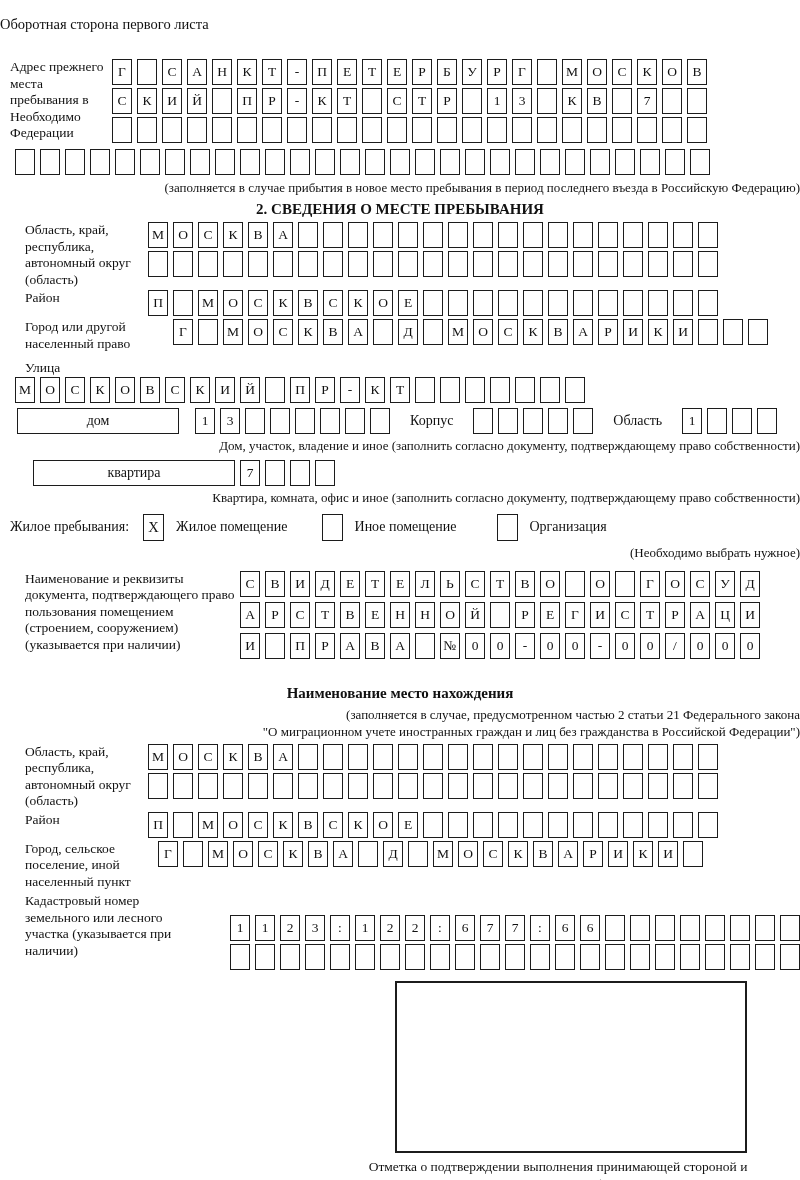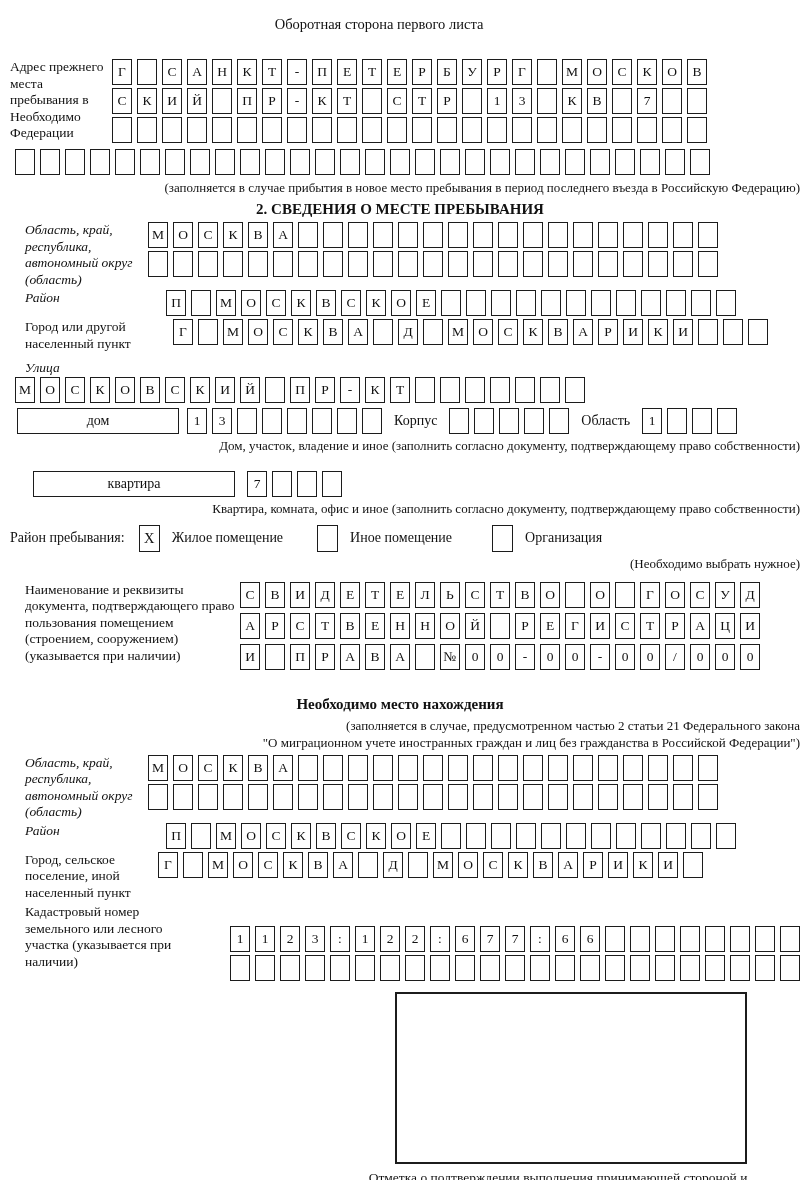--- a/index.html
+++ b/index.html
@@ -1,20 +1,20 @@
 <!DOCTYPE html>
 <html><head>
 <meta charset="utf-8">
 <style>
   html,body{margin:0;padding:0;background:#ffffff;}
   body{width:800px;height:1180px;overflow:hidden;
        font-family:"Liberation Serif","DejaVu Serif",serif;color:#111;}
   .page{position:relative;width:800px;height:1180px;padding:0;box-sizing:border-box;}
 
-  .hdr-note{padding:16px 48px 0 6px;text-align:center;font-size:14.5px;}
+  .hdr-note{padding:16px 48px 0 0;text-align:left;font-size:14.5px;}
 
   .frow{display:flex;align-items:flex-start;margin-left:15px;}
   .lbl{font-size:13.5px;line-height:16.5px;margin-left:10px;box-sizing:border-box;}
 
   .boxes{display:flex;column-gap:5px;row-gap:3px;}
   .cell{flex:0 0 18px;width:18px;height:24px;border:1.6px solid #1c1c1c;
         display:inline-flex;align-items:center;justify-content:center;
         font-size:13.5px;background:#fff;}
   .vgap{margin-bottom:3px;}
 
@@ -26,35 +26,35 @@
 
   
   .s1{display:flex;margin-top:26px;}
   .s1 .lbl{width:95px;}
   .s1rows{margin-left:7px;}
   .fullrow{margin-left:15px;margin-top:3px;}
   .s1cap{margin-top:4px;}
 
   .h2{margin-top:5px;font-family:Liberation Serif, serif;}
 
-  .o-lbl{width:123px;font-style:italic;}
+  .o-lbl{width:123px;}
   .g-lbl{width:148px;}
   .fg-lbl{width:133px;}
   .k-lbl{width:180px;}
   .doc-lbl{width:215px;}
 
   .blockrows .boxes{margin-bottom:3px;}
   .oblast{margin-top:4px;min-height:66px;}
-  .row-r{margin-top:2px;gap:18px;}
+  .row-r{margin-top:2px;}
   .gorod{margin-top:3px;min-height:32px;}
   .ulitsa{margin-top:8px;flex-direction:column;}
 
-  .domrow{display:flex;align-items:center;margin-left:17px;margin-top:5px;column-gap:8px;}
+  .domrow{display:flex;align-items:center;margin-left:17px;margin-top:5px;column-gap:16px;}
   .inl-lbl{font-size:14px;white-space:nowrap;padding:0 4px;}
-  .kvrow{display:flex;align-items:center;margin-left:15px;margin-top:17px;column-gap:12px;padding-left:18px;}
+  .kvrow{display:flex;align-items:center;margin-left:15px;margin-top:6px;column-gap:5px;padding-left:18px;}
   .capline{margin-top:3px;}
 
   .mestorow{display:flex;align-items:center;margin-left:10px;margin-top:8px;}
   .chk{flex:0 0 19px;width:19px;height:25px;border:1.6px solid #1c1c1c;
        display:inline-flex;align-items:center;justify-content:center;font-size:14.5px;}
   .opt{display:flex;align-items:center;}
   .opt .olbl{font-size:14px;margin:0 0 0 12px;}
   .mlbl{font-size:14px;margin-right:14px;} .gap2{width:34px;} .gap3{width:40px;}
 
   .docblock{margin-top:10px;min-height:100px;}
@@ -271,21 +271,21 @@
         <span class="cell"></span>
         <span class="cell"></span>
         <span class="cell"></span>
         <span class="cell"></span>
         <span class="cell"></span>
         <span class="cell"></span>
       </div>
   </div>
 
   <div class="frow gorod">
-    <div class="lbl g-lbl">Город или другой населенный пункт</div>
+    <div class="lbl g-lbl">Город или другой населенный право</div>
     <div class="boxes">
         <span class="cell">Г</span>
         <span class="cell"></span>
         <span class="cell">М</span>
         <span class="cell">О</span>
         <span class="cell">С</span>
         <span class="cell">К</span>
         <span class="cell">В</span>
         <span class="cell">А</span>
         <span class="cell"></span>
@@ -371,21 +371,21 @@
     <div class="boxes">
         <span class="cell">7</span>
         <span class="cell"></span>
         <span class="cell"></span>
         <span class="cell"></span>
       </div>
   </div>
   <div class="caption capline">Квартира, комната, офис и иное (заполнить согласно документу, подтверждающему право собственности)</div>
 
   <div class="mestorow">
-    <div class="mlbl">Район пребывания:</div>
+    <div class="mlbl">Жилое пребывания:</div>
     <div class="opt">
       <span class="chk">X</span>
       <span class="olbl">Жилое помещение</span>
     </div>
     <div class="gap2"></div>
     <div class="opt">
       <span class="chk"></span>
       <span class="olbl">Иное помещение</span>
     </div>
     <div class="gap3"></div>
@@ -464,21 +464,21 @@
           <span class="cell">0</span>
           <span class="cell">0</span>
           <span class="cell">/</span>
           <span class="cell">0</span>
           <span class="cell">0</span>
           <span class="cell">0</span>
         </div>
     </div>
   </div>
 
-  <div class="h-bold" style="margin-top:14px;">Необходимо место нахождения</div>
+  <div class="h-bold" style="margin-top:14px;">Наименование место нахождения</div>
   <div class="caption factcap">(заполняется в случае, предусмотренном частью 2 статьи 21 Федерального закона</div>
   <div class="caption">"О миграционном учете иностранных граждан и лиц без гражданства в Российской Федерации")</div>
 
   <div class="frow oblast">
     <div class="lbl o-lbl">Область, край, республика, автономный округ (область)</div>
     <div class="blockrows">
       <div class="boxes">
           <span class="cell">М</span>
           <span class="cell">О</span>
           <span class="cell">С</span>

